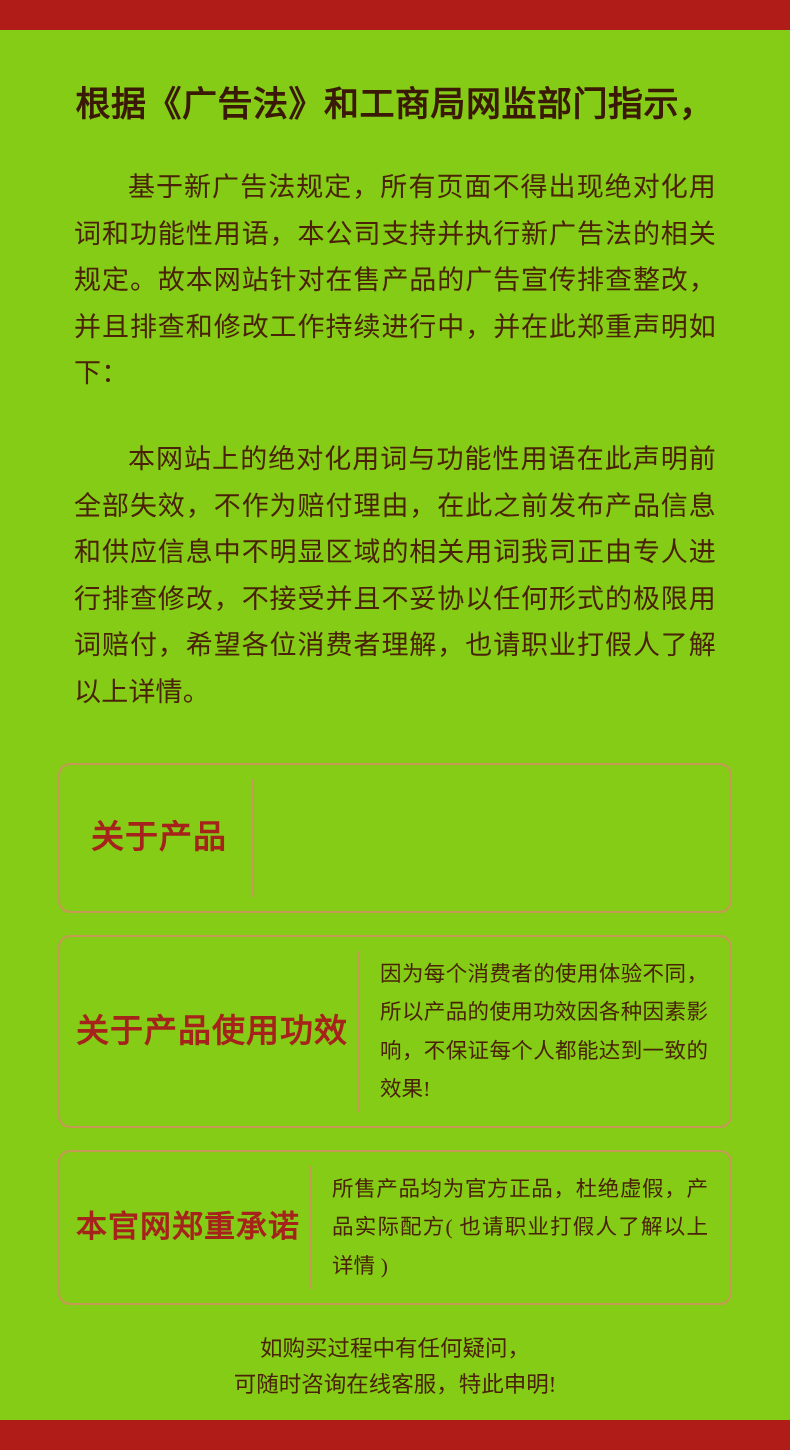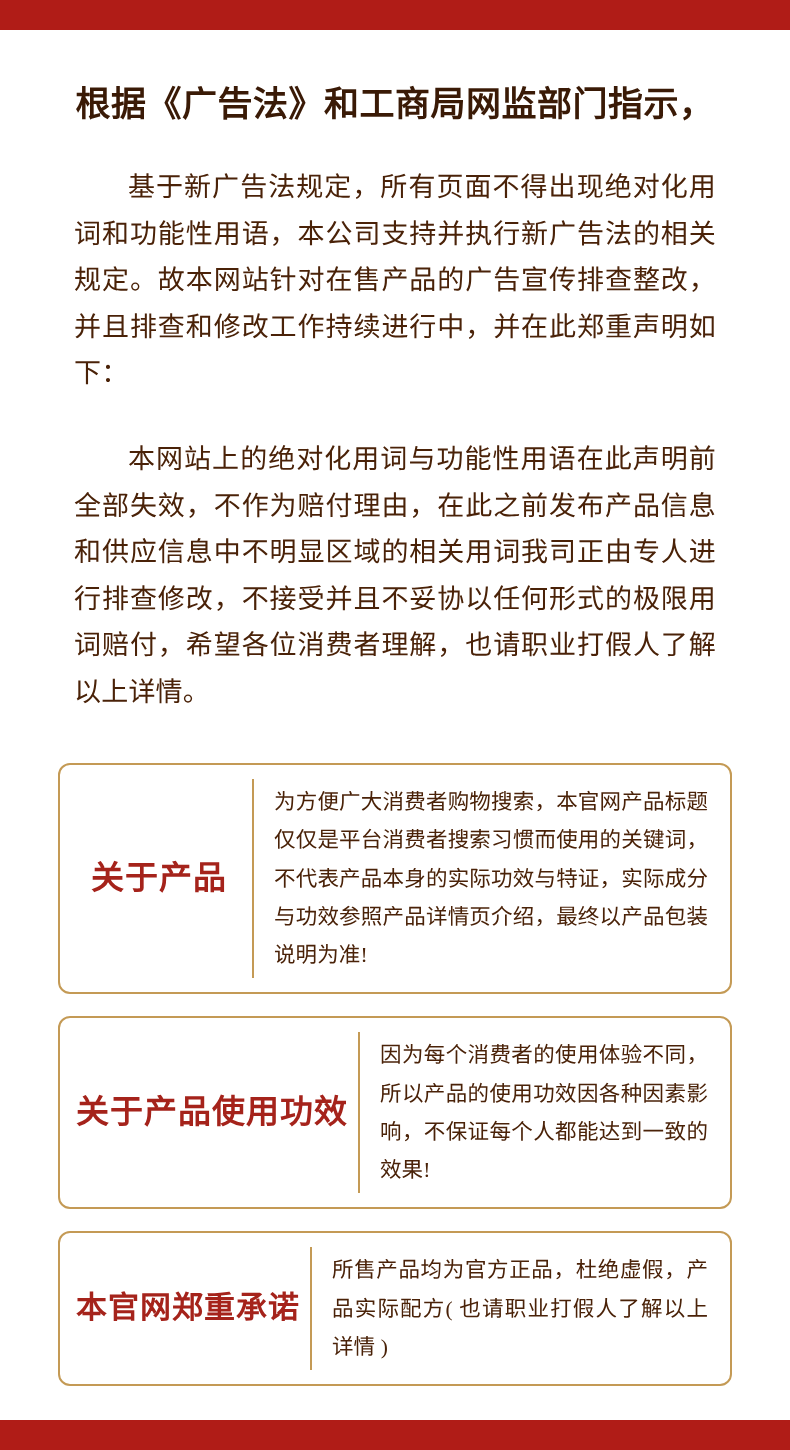--- a/index.html
+++ b/index.html
@@ -19,21 +19,21 @@
     height: 1450px;
     background: #b01c17;
     box-sizing: border-box;
   }
   .panel {
     position: absolute;
     left: 0;
     top: 30px;
     width: 790px;
     height: 1390px;
-    background: #ffffff;
+    background: #84cc16;
     box-sizing: border-box;
     padding: 0 58px;
   }
   .headline {
     margin: 0;
     padding-top: 48px;
     text-align: center;
     color: #3a1a06;
     font-size: 35px;
     font-weight: bold;
@@ -120,36 +120,39 @@
 
     <p class="body-text para-1">基于新广告法规定，所有页面不得出现绝对化用词和功能性用语，本公司支持并执行新广告法的相关规定。故本网站针对在售产品的广告宣传排查整改，并且排查和修改工作持续进行中，并在此郑重声明如下：</p>
     <p class="body-text para-2">本网站上的绝对化用词与功能性用语在此声明前全部失效，不作为赔付理由，在此之前发布产品信息和供应信息中不明显区域的相关用词我司正由专人进行排查修改，不接受并且不妥协以任何形式的极限用词赔付，希望各位消费者理解，也请职业打假人了解以上详情。</p>
 
     <div class="cards">
 
       <div class="card card-1">
         <div class="card-title">
           <span>关于产品</span>
         </div>
-        <div class="card-body">为方便广大消费者购物搜索，本官网产品标题仅仅是平台消费者搜索习惯而使用的关键词，不代表产品本身的实际功效与特证，实际成分与功效参照产品详情页介绍，最终以产品包装说明为准!</div>
       </div>
 
       <div class="card card-2">
         <div class="card-title">
           <span>关于产品</span>
           <span>使用功效</span>
         </div>
         <div class="card-body">因为每个消费者的使用体验不同，所以产品的使用功效因各种因素影响，不保证每个人都能达到一致的效果!</div>
       </div>
 
       <div class="card card-3">
         <div class="card-title">
           <span>本官网</span>
           <span>郑重承诺</span>
         </div>
         <div class="card-body">所售产品均为官方正品，杜绝虚假，产品实际配方( 也请职业打假人了解以上详情 )</div>
       </div>
 
     </div>
 
+    <div class="footer">
+      <span class="line">如购买过程中有任何疑问，</span>
+      <span class="line">可随时咨询在线客服，特此申明!</span>
+    </div>
 
   </div>
 </div>
 
 </body></html>

